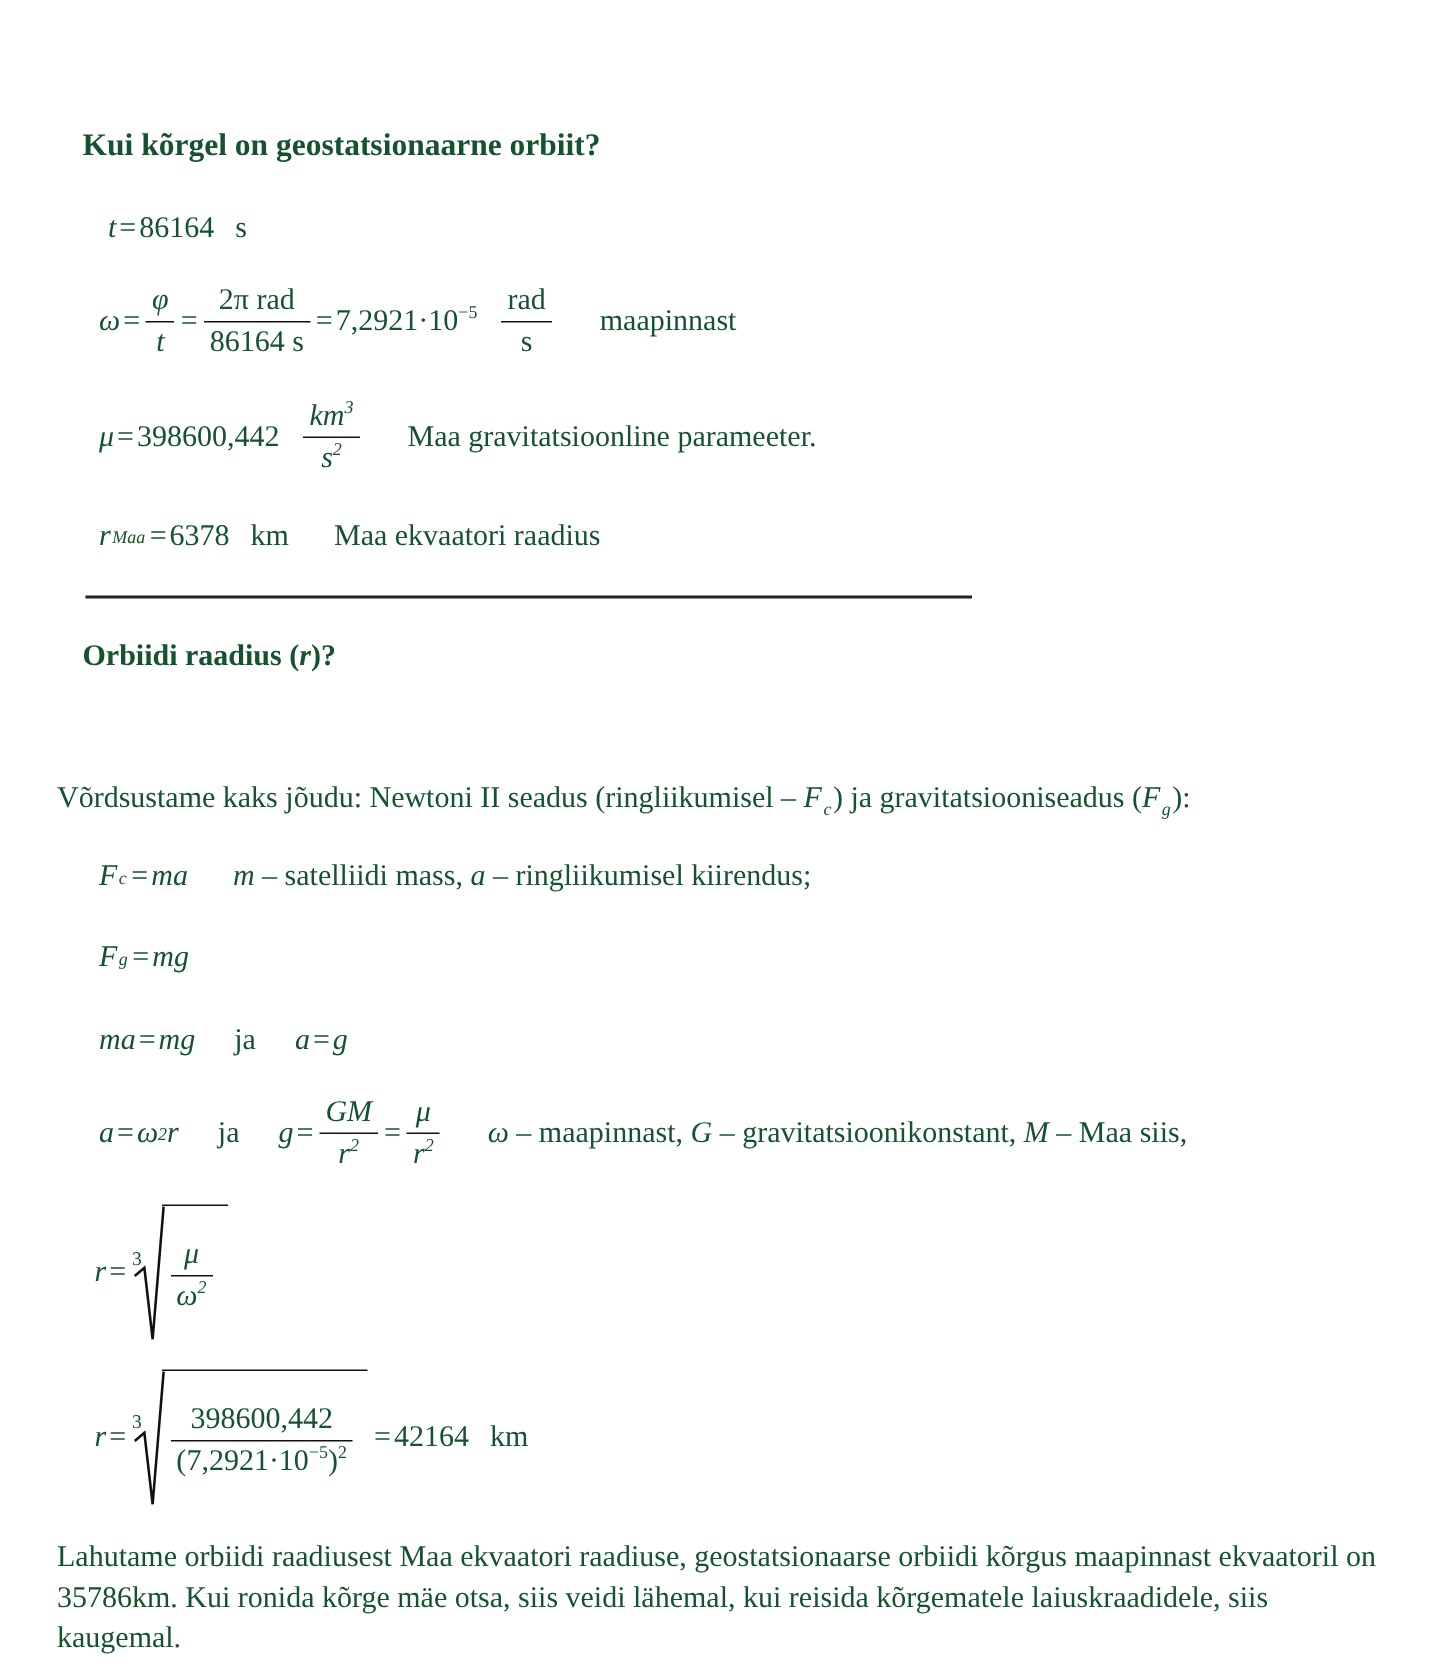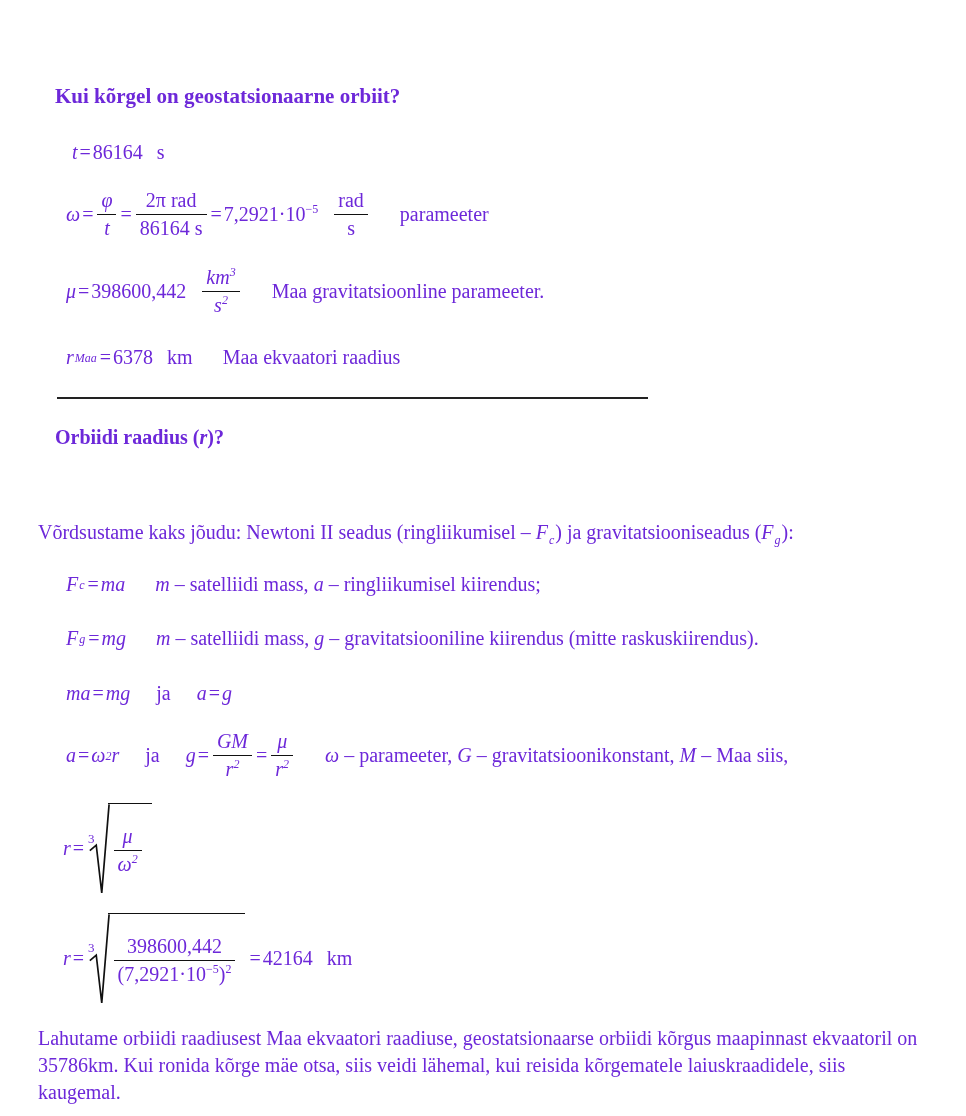--- a/index.html
+++ b/index.html
@@ -1,17 +1,17 @@
 <!DOCTYPE html>
 <html><head>
 <meta charset="utf-8">
 <style>
   html,body{margin:0;padding:0;background:#fff;}
   .page{
-    width:966px;height:1116px;background:#ffffff;color:#6d28d9;
+    width:966px;height:1116px;background:#ffffff;color:#14532d;
     font-family:"Liberation Serif","DejaVu Serif",serif;
     font-size:20px;overflow:hidden;box-sizing:border-box;
     padding:84px 30px 12px 38px;
   }
   .title{font-size:21px;font-weight:bold;margin:0 0 0 17px;}
   .it{font-style:italic;}
   .eqrow{display:flex;align-items:center;white-space:nowrap;}
   .note{margin-left:30px;}
   .eqsign{margin:0 2px;}
   .sub{font-size:12px;font-style:italic;vertical-align:-5px;line-height:0;margin:0 1px;}
@@ -69,21 +69,21 @@
       <span class="fnum">2π rad</span>
       <span class="fden">86164 s</span>
     </span>
     <span class="eqsign">=</span>
     <span><span>7,2921·10</span><span class="sup">−5</span></span>
     <span class="gap-sm"></span>
     <span class="frac">
       <span class="fnum">rad</span>
       <span class="fden">s</span>
     </span>
-    <span class="note">parameeter</span>
+    <span class="note">maapinnast</span>
   </div>
 
   <div class="eqrow row-mu">
     <span class="it">μ</span>
       <span class="eqsign">=</span>
       <span>398600,442</span>
     <span class="gap-sm"></span>
     <span class="frac">
       <span class="fnum"><span class="it">km</span><span class="supvar">3</span></span>
       <span class="fden"><span class="it">s</span><span class="supvar">2</span></span>
@@ -117,21 +117,20 @@
       <span class="eqsign">=</span>
       <span class="it">ma</span>
     <span class="note"><span class="it">m</span><span> – satelliidi mass, </span><span class="it">a</span><span> – ringliikumisel kiirendus;</span></span>
   </div>
 
   <div class="eqrow row-fg">
     <span class="it">F</span>
       <span class="sub">g</span>
       <span class="eqsign">=</span>
       <span class="it">mg</span>
-    <span class="note"><span class="it">m</span><span> – satelliidi mass, </span><span class="it">g</span><span> – gravitatsiooniline kiirendus (mitte raskuskiirendus).</span></span>
   </div>
 
   <div class="eqrow row-mamg">
     <span class="it">ma</span>
       <span class="eqsign">=</span>
       <span class="it">mg</span>
     <span class="gap-md"></span>
       <span>ja</span>
       <span class="gap-md"></span>
     <span class="it">a</span>
@@ -152,21 +151,21 @@
       <span class="eqsign">=</span>
     <span class="frac">
       <span class="fnum it">GM</span>
       <span class="fden"><span class="it">r</span><span class="supvar">2</span></span>
     </span>
     <span class="eqsign">=</span>
     <span class="frac">
       <span class="fnum it">μ</span>
       <span class="fden"><span class="it">r</span><span class="supvar">2</span></span>
     </span>
-    <span class="note"><span class="it">ω</span><span> – parameeter, </span><span class="it">G</span><span> – gravitatsioonikonstant, </span><span class="it">M</span><span> – Maa siis,</span></span>
+    <span class="note"><span class="it">ω</span><span> – maapinnast, </span><span class="it">G</span><span> – gravitatsioonikonstant, </span><span class="it">M</span><span> – Maa siis,</span></span>
   </div>
 
   <div class="eqrow row-root1">
     <span class="it">r</span>
       <span class="eqsign">=</span>
     <span class="root">
       <span class="ridx">3</span>
       <svg class="radsvg" viewBox="0 0 24 100" preserveAspectRatio="none" aria-hidden="true">
           <path d="M2 52 L9 46 L15 98 L23 1.5" fill="none" stroke="#111" stroke-width="1.7" vector-effect="non-scaling-stroke"></path>
         </svg>

